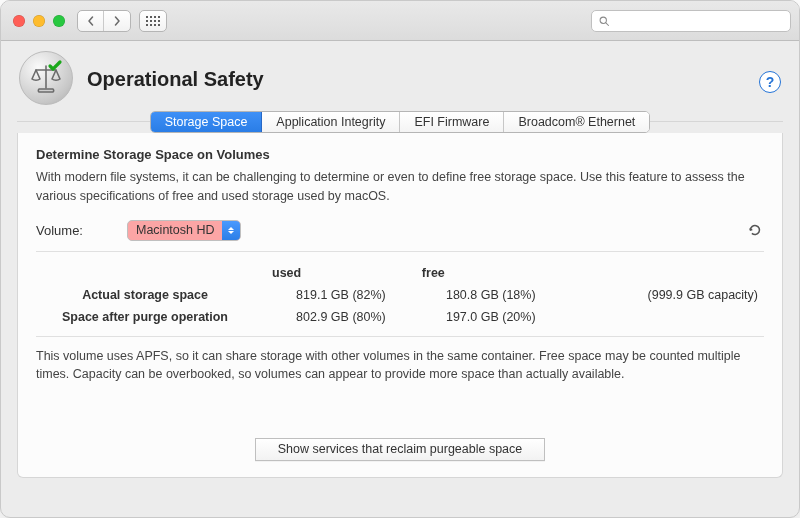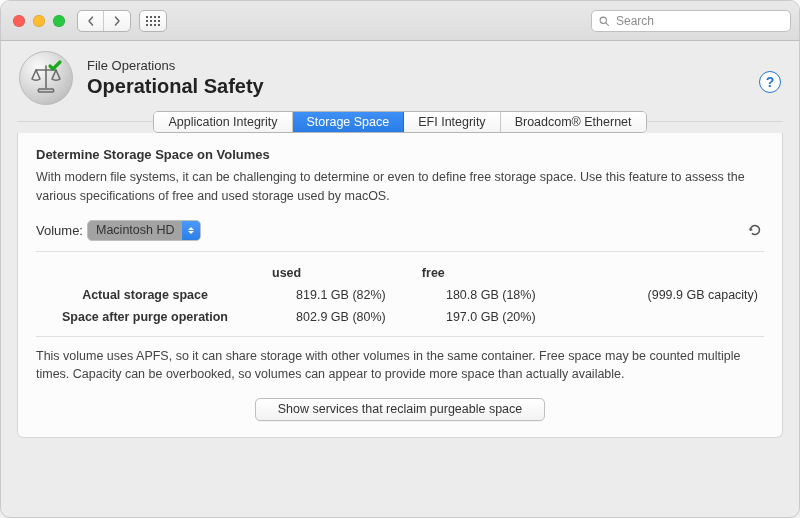--- a/index.html
+++ b/index.html
@@ -142,21 +142,21 @@
   .panel-inner { position:relative; z-index:1; }
 
   .section-title { font-weight:700; font-size:13px; margin-bottom:6px; }
   .section-desc { font-size:12.5px; color:#444; line-height:1.5; margin-bottom:14px;}
 
   .vol-row { display:flex; align-items:center; gap:4px; margin-bottom:10px;}
   .vol-label { font-size:13px; }
   .select {
     display:inline-flex; align-items:center;
     border:1px solid #bfbfbf; border-radius:5px;
-    background:#a3a3a3; height:21px; overflow:hidden;
+    background:#fca5a5; height:21px; overflow:hidden;margin-left:40px;
   }
   .select span { padding:0 8px; font-size:12.5px;}
   .select .caret {
     width:18px; height:21px;
     background:linear-gradient(#4c9bff,#2a7de6);
     display:flex; flex-direction:column; align-items:center; justify-content:center;
     gap:1px;
   }
   .select .caret i{
     width:0;height:0;border-left:3px solid transparent;border-right:3px solid transparent;
@@ -177,24 +177,25 @@
   table.data th { font-weight:700; text-align:left; padding:4px 6px;}
   table.data th.rowh { text-align:right; }
   table.data td { text-align:center; padding:4px 6px; color:#333;}
   table.data td.rowh { text-align:center; font-weight:700; padding-right:18px; width:230px;}
   table.data td.cap { text-align:right; padding-left:18px; white-space:nowrap;}
 
   .note { font-size:12.5px; color:#444; line-height:1.5; }
 
   .footer-btn-wrap { display:flex; justify-content:center; margin-top:14px;}
   .footer-btn {
-    border:1px solid #bfbfbf; border-radius:5px;
+    border:1px solid #bfbfbf; border-radius:0;
     background:linear-gradient(#ffffff,#f2f2f2);
     padding:3px 22px 4px; font-size:12.5px; color:#333; cursor:default;
     box-shadow: 0 1px 0 rgba(0,0,0,0.04);
+    margin-top: 40px;
   }
 </style>
 </head>
 <body>
 
 <div class="window">
 
   <div class="toolbar">
     <div class="traffic">
       <span class="tl-close"></span>
@@ -228,52 +229,50 @@
           <i></i>
           <i></i>
       </div>
     </div>
     <div class="spacer"></div>
     <div class="searchfield">
       <svg viewBox="0 0 16 16">
           <circle cx="7" cy="7" r="4.2" fill="none" stroke="#8a8a8a" stroke-width="1.4"></circle>
           <line x1="10.2" y1="10.2" x2="14" y2="14" stroke="#8a8a8a" stroke-width="1.4" stroke-linecap="round"></line>
         </svg>
-      <input type="text" placeholder="Search" style="">
     </div>
   </div>
 
   <div class="header">
     <div class="app-icon">
       <svg viewBox="0 0 40 40">
         <g stroke="#6b6b6b" stroke-width="1.6" fill="none" stroke-linecap="round" stroke-linejoin="round">
           <line x1="20" y1="8" x2="20" y2="30"></line>
           <line x1="10" y1="12" x2="30" y2="12"></line>
           <path d="M10 12 l-4 9 a5 3 0 0 0 8 0 z"></path>
           <path d="M30 12 l-4 9 a5 3 0 0 0 8 0 z"></path>
           <path d="M13 31 h14 a2 2 0 0 1 0 3 h-14 a2 2 0 0 1 0 -3 z" fill="#cfcfcf"></path>
         </g>
         <path d="M22 4 l3 3 l7 -7" transform="translate(2,4)" stroke="#1aa81a" stroke-width="3.2" fill="none" stroke-linecap="round" stroke-linejoin="round"></path>
       </svg>
     </div>
     <div class="titles">
-      <div class="subtitle">File Operations</div>
       <div class="title">Operational Safety</div>
     </div>
     <div class="help-btn">
       <span>?</span>
     </div>
   </div>
 
   <div class="panel-outer">
     <div class="tabs-wrap" style="position:relative; z-index:2;">
       <div class="tabs">
+        <div class="tab active"><span>Storage Space</span></div>
         <div class="tab"><span>Application Integrity</span></div>
-        <div class="tab active"><span>Storage Space</span></div>
-        <div class="tab"><span>EFI Integrity</span></div>
+        <div class="tab"><span>EFI Firmware</span></div>
         <div class="tab"><span>Broadcom® Ethernet</span></div>
       </div>
     </div>
     <div class="panel-border-top"></div>
 
     <div class="panel panel-inner">
 
       <div class="section-title">Determine Storage Space on Volumes</div>
       <div class="section-desc">With modern file systems, it can be challenging to determine or even to define free storage space. Use this feature to assess the various specifications of free and used storage used by macOS.</div>
 

